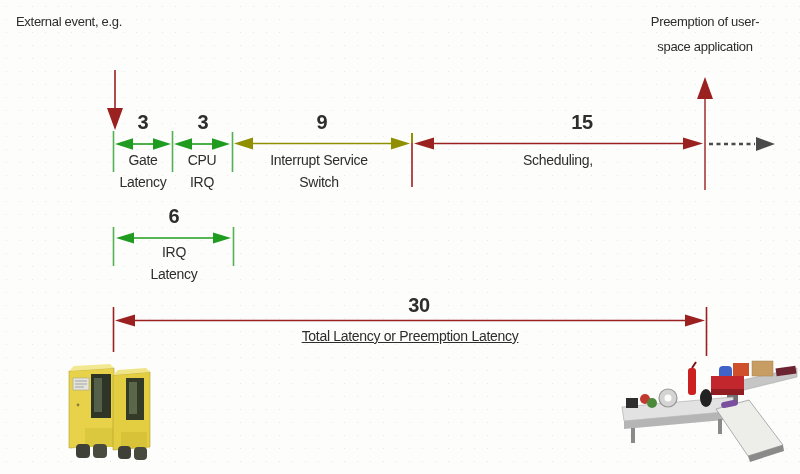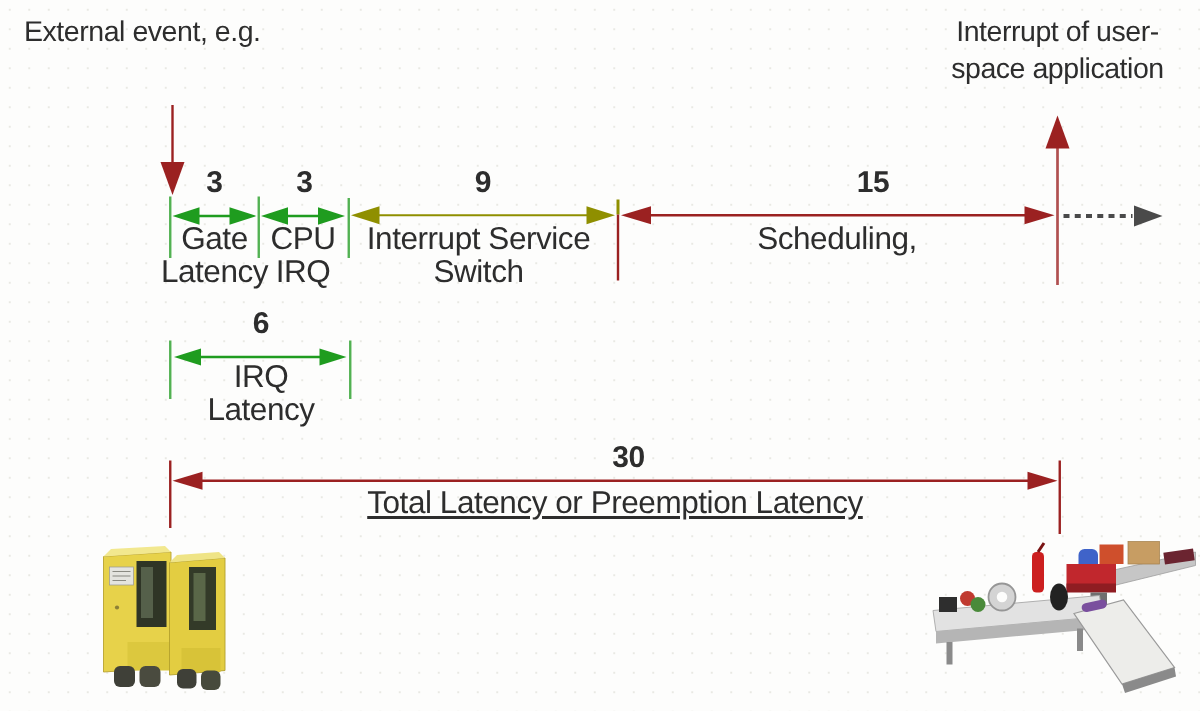--- a/index.html
+++ b/index.html
@@ -9,33 +9,33 @@
     width:800px;height:474px;
     background-color:#fdfdfc;
     background-image:radial-gradient(circle, #e9e9e3 0.8px, transparent 1px);
     background-size:13px 13px;
     overflow:hidden;
   }
   #diagram-svg{position:absolute;left:0;top:0;}
   .lbl{
     position:absolute;
     color:#2d2d2d;
-    font-size:21px;
+    font-size:14px;
     line-height:22px;
     text-align:center;
     letter-spacing:-0.3px;
     white-space:nowrap;
   }
   .num{
     font-weight:bold;
     font-size:20px;
     line-height:22px;
   }
   .corner{
-    font-size:19px;
+    font-size:13px;
     line-height:25px;
   }
 </style>
 </head>
 <body>
 
 <div id="canvas">
 
   <svg id="diagram-svg" width="800" height="474" viewBox="0 0 800 474">
 
@@ -160,21 +160,21 @@
       <polygon points="748,456 783,445 784,451 750,462" fill="#8a8a8a"></polygon>
       <rect x="721" y="401" width="17" height="6" rx="3" fill="#7a4f9e" transform="rotate(-12 729 404)"></rect>
     </g>
   </svg>
 
   <div class="lbl corner" style="left:16px;top:9px;width:190px;text-align:left;">
     <div>External event, e.g.</div>
   </div>
 
   <div class="lbl corner" style="left:612px;top:9px;width:186px;">
-    <div>Interrupt of user-</div>
+    <div>Preemption of user-</div>
     <div>space application</div>
   </div>
 
   <div class="lbl num" style="left:114px;top:111px;width:58px;">3</div>
   <div class="lbl num" style="left:174px;top:111px;width:58px;">3</div>
   <div class="lbl num" style="left:234px;top:111px;width:176px;">9</div>
   <div class="lbl num" style="left:439px;top:111px;width:286px;">15</div>
 
   <div class="lbl" style="left:104px;top:149px;width:78px;">
     <div>Gate</div>

